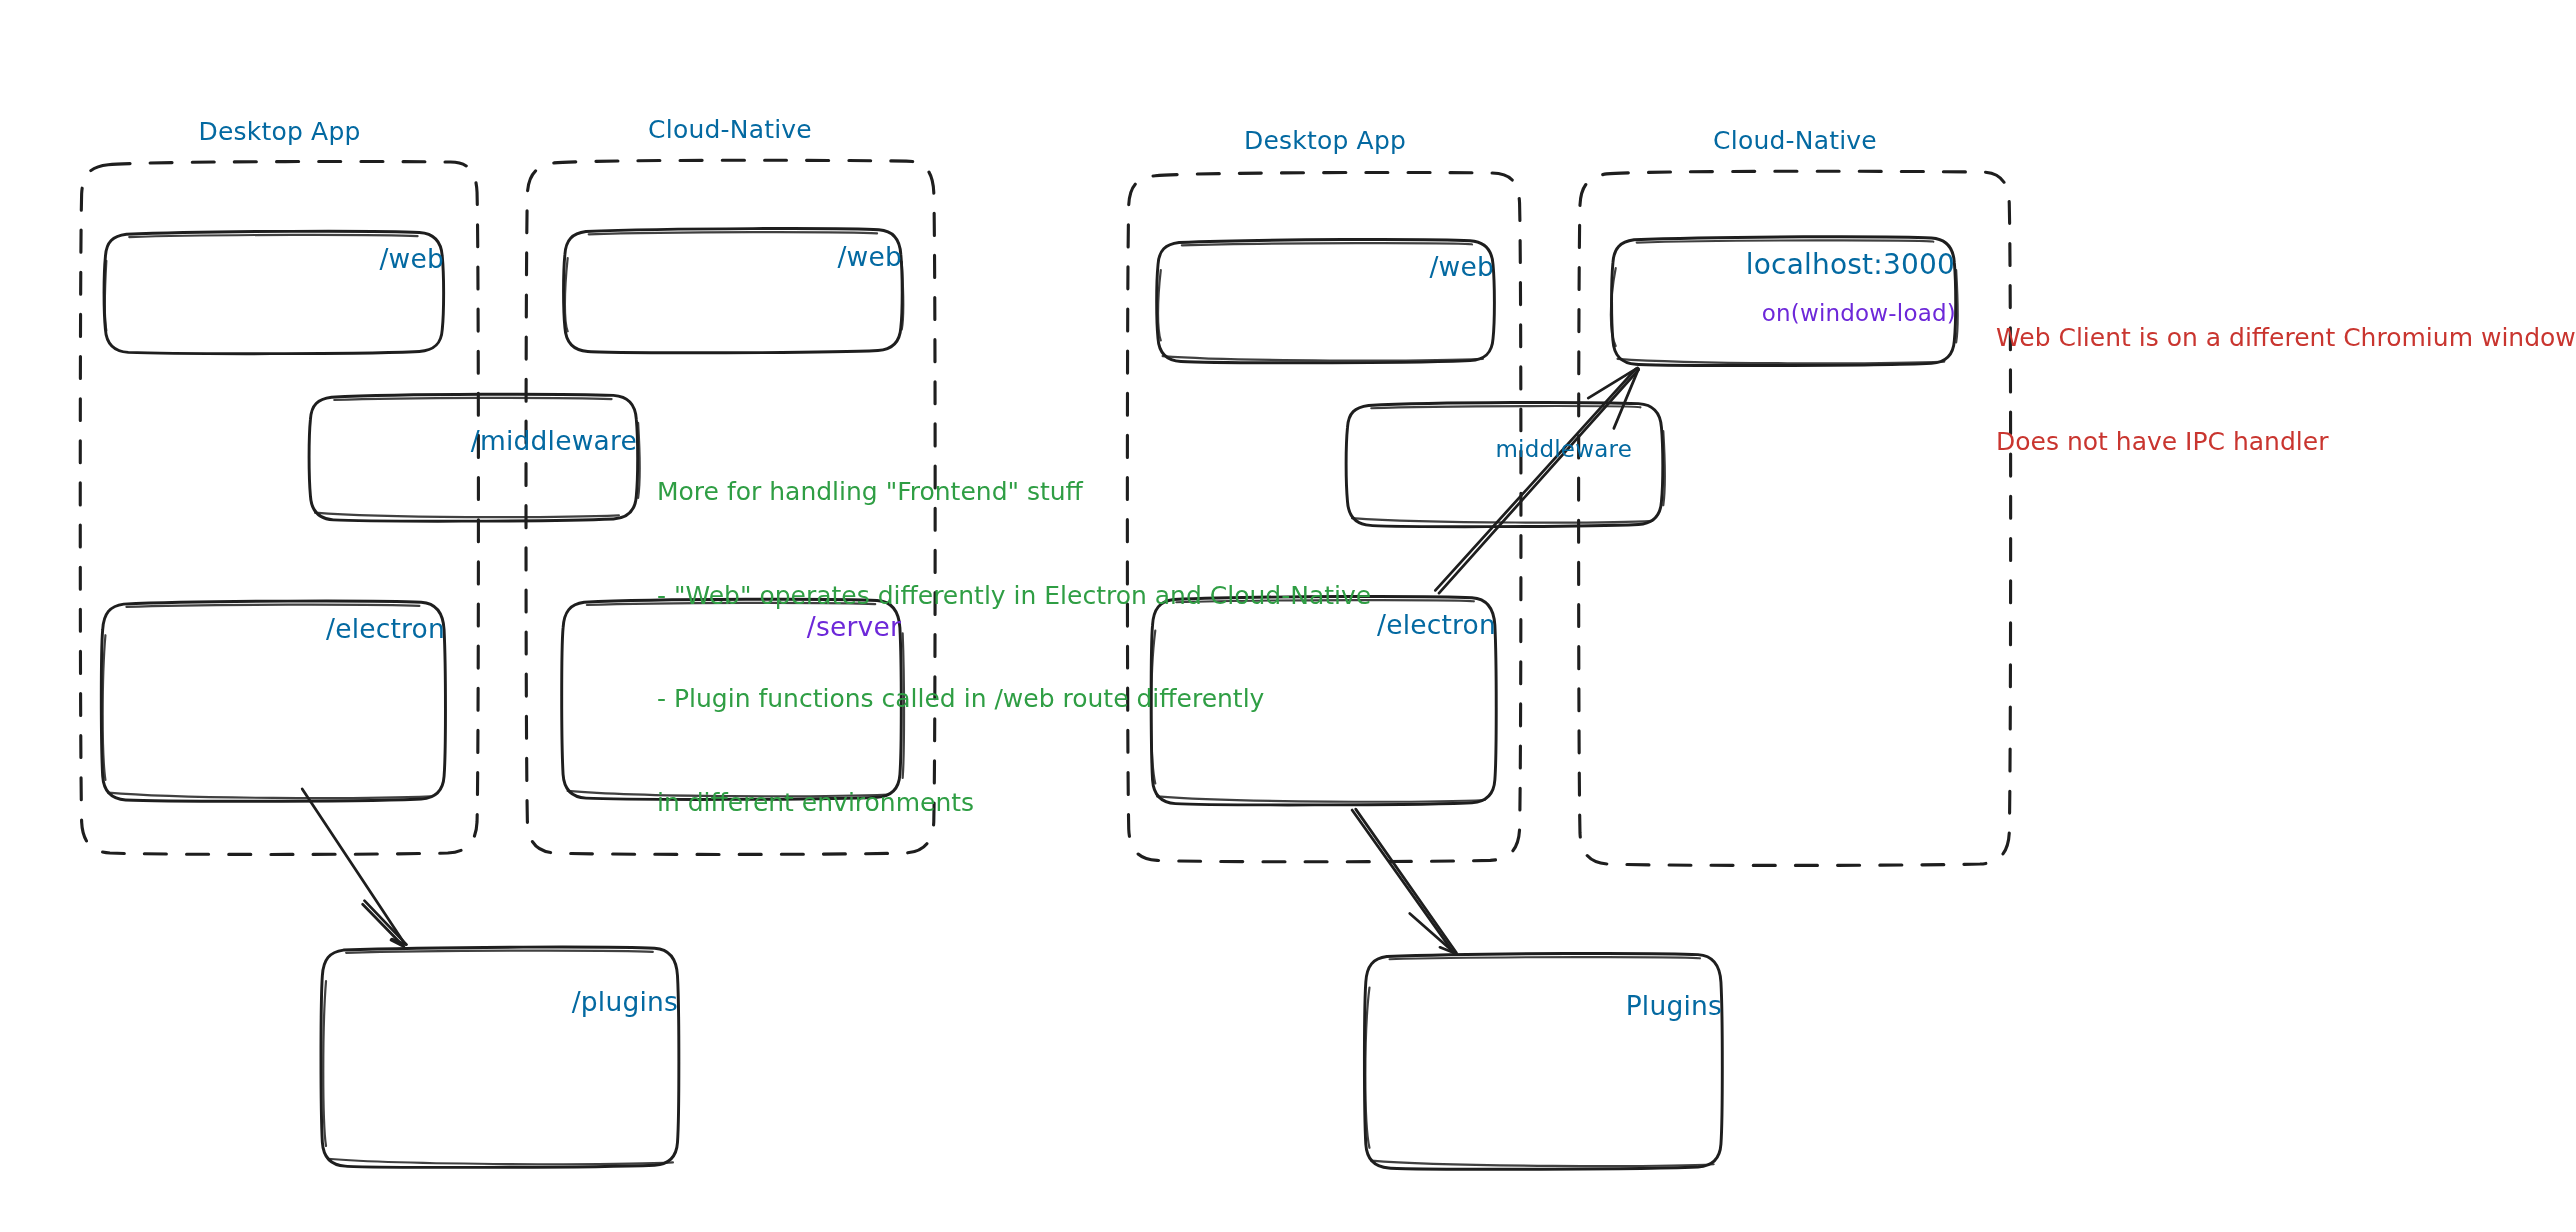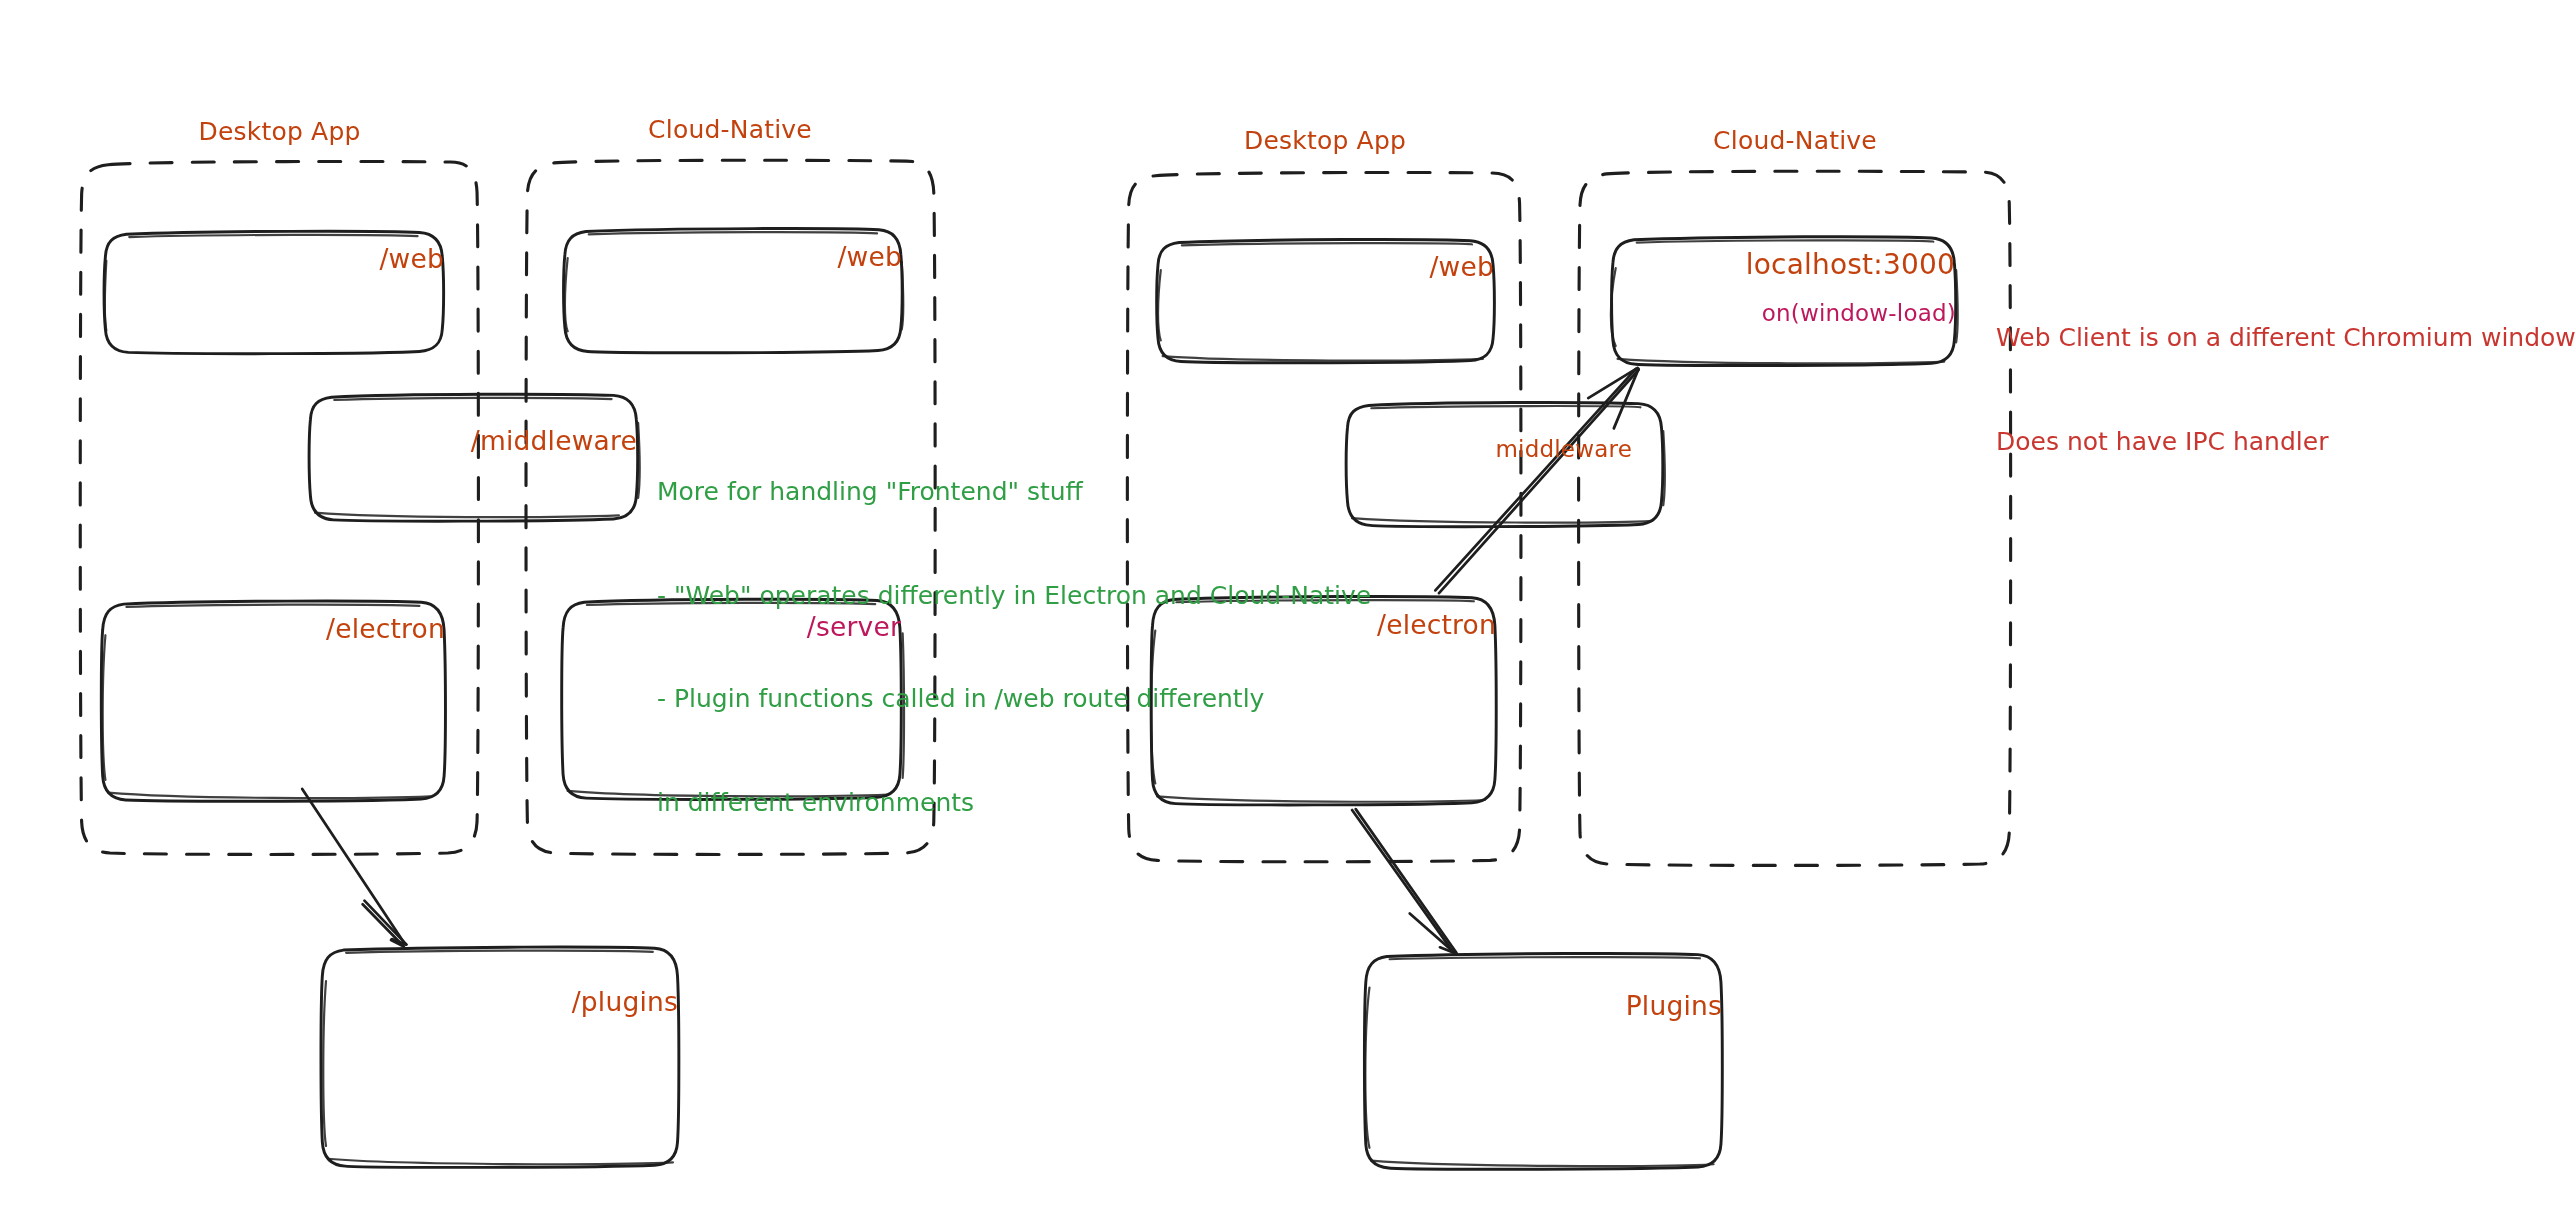--- a/index.html
+++ b/index.html
@@ -7,29 +7,29 @@
     width:2576px;height:1232px;overflow:hidden;
     font-family:"DejaVu Sans","Liberation Sans",sans-serif;
     -webkit-font-smoothing:antialiased;
   }
   #canvas{position:relative;width:2576px;height:1232px;background:#fff;}
   svg#sketch{position:absolute;left:0;top:0;width:2576px;height:1232px;}
 
   .lbl{
     position:absolute;
     font-family:"DejaVu Sans","Liberation Sans",sans-serif;
-    color:#c2410c;
+    color:#0369a1;
     white-space:pre;
     letter-spacing:0.2px;
     line-height:1.0;
   }
   .group-title{font-size:25px;text-align:center;}
   .node-label{font-size:26.5px;text-align:right;}
   .node-label.big{font-size:28px;}
-  .red{color:#be185d;}
+  .red{color:#6d28d9;}
   .green{color:#2f9e44;}
   .note{
     position:absolute;
     font-size:25px;
     line-height:1.38;
     white-space:pre;
     font-family:"DejaVu Sans","Liberation Sans",sans-serif;
   }
   .note.green{color:#2f9e44;}
   .note.red{color:#c9352f;}

